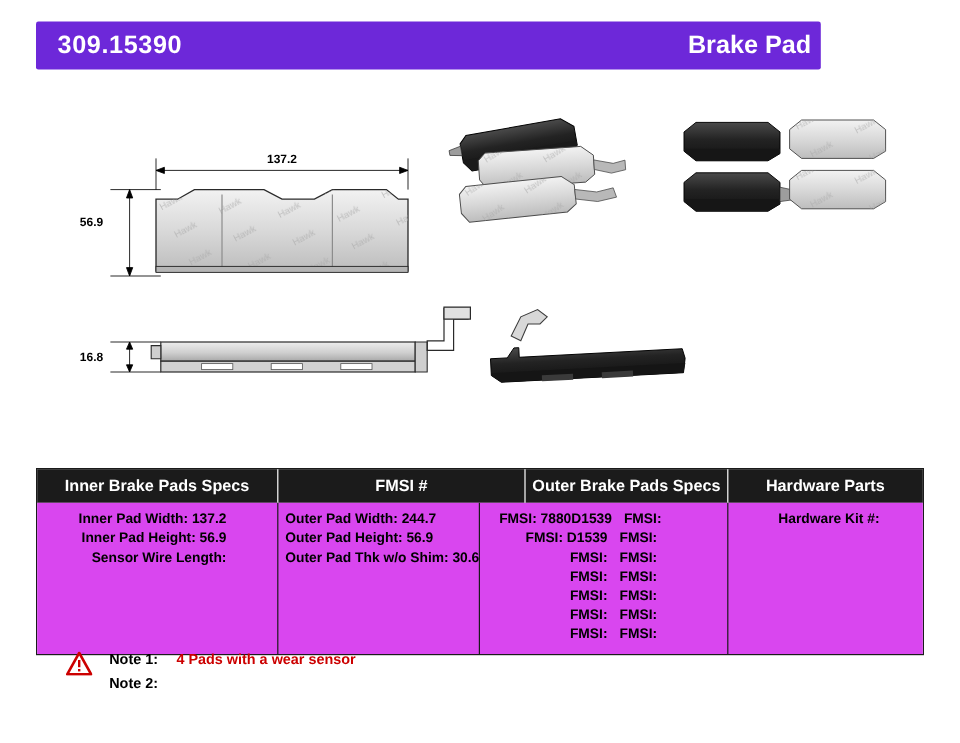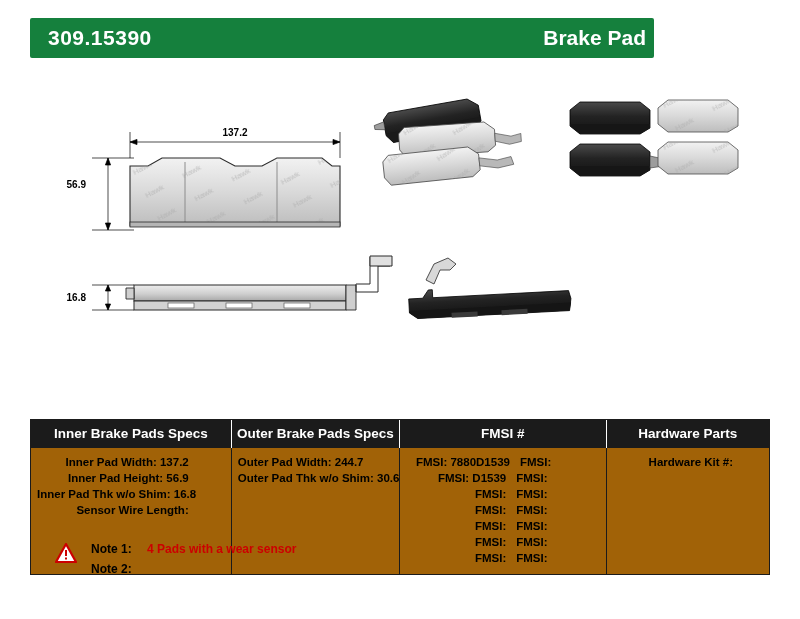--- a/index.html
+++ b/index.html
@@ -16,22 +16,23 @@
     overflow: hidden;
   }
 
   
   .header {
     position: absolute;
     left: 30px;
     top: 18px;
     width: 624px;
     height: 40px;
-    background: #15803d;
+    background: #6d28d9;
     border-radius: 2px;
+    padding-left: 30px;
   }
   .header .part-number {
     position: absolute;
     left: 18px;
     top: 50%;
     transform: translateY(-50%);
     color: #ffffff;
     font-size: 21px;
     font-weight: bold;
     letter-spacing: 0.5px;
@@ -53,21 +54,21 @@
     top: 70px;
     width: 740px;
     height: 310px;
   }
   .drawing svg { display: block; }
 
   
   .spec-table {
     position: absolute;
     left: 30px;
-    top: 419px;
+    top: 390px;
     width: 740px;
     border: 1px solid #1b1b1b;
     box-sizing: border-box;
   }
   .spec-head {
     display: flex;
     background: #1b1b1b;
   }
   .spec-head .cell {
     color: #ffffff;
@@ -75,21 +76,21 @@
     font-weight: bold;
     text-align: center;
     padding: 6px 2px 7px 2px;
     box-sizing: border-box;
     border-right: 1px solid #ffffff;
   }
   .spec-head .cell:last-child { border-right: none; }
 
   .spec-body {
     display: flex;
-    background: #a16207;
+    background: #d946ef;
     min-height: 118px;
   }
   .spec-body .cell {
     box-sizing: border-box;
     border-right: 1px solid #1b1b1b;
     padding: 6px 6px 8px 6px;
   }
   .spec-body .cell:last-child { border-right: none; }
 
   .col1 { width: 27.2%; }
@@ -328,33 +329,33 @@
     <g transform="translate(396,188)">
       <path d="M0 22 L8 6 L22 0 L30 6 L24 12 L14 12 L8 26 Z" fill="#d8d8d8" stroke="#3c3c3c" stroke-width="0.9"></path>
     </g>
   </g>
 </svg>
 </div>
 
 <div class="spec-table">
   <div class="spec-head">
     <div class="cell col1">Inner Brake Pads Specs</div>
+    <div class="cell col3">FMSI #</div>
     <div class="cell col2">Outer Brake Pads Specs</div>
-    <div class="cell col3">FMSI #</div>
     <div class="cell col4">Hardware Parts</div>
   </div>
   <div class="spec-body">
     <div class="cell col1">
       <div class="spec-line right-align">Inner Pad Width: 137.2</div>
       <div class="spec-line right-align">Inner Pad Height: 56.9</div>
-      <div class="spec-line right-align">Inner Pad Thk w/o Shim: 16.8</div>
       <div class="spec-line right-align">Sensor Wire Length:</div>
     </div>
     <div class="cell col2">
       <div class="spec-line right-align">Outer Pad Width: 244.7</div>
+      <div class="spec-line right-align">Outer Pad Height: 56.9</div>
       <div class="spec-line right-align">Outer Pad Thk w/o Shim: 30.6</div>
     </div>
     <div class="cell col3">
       <div class="fmsi-row">
         <span class="fmsi-left">FMSI:  7880D1539</span>
         <span class="fmsi-right">FMSI:</span>
       </div>
       <div class="fmsi-row">
         <span class="fmsi-left">FMSI:  D1539</span>
         <span class="fmsi-right">FMSI:</span>

